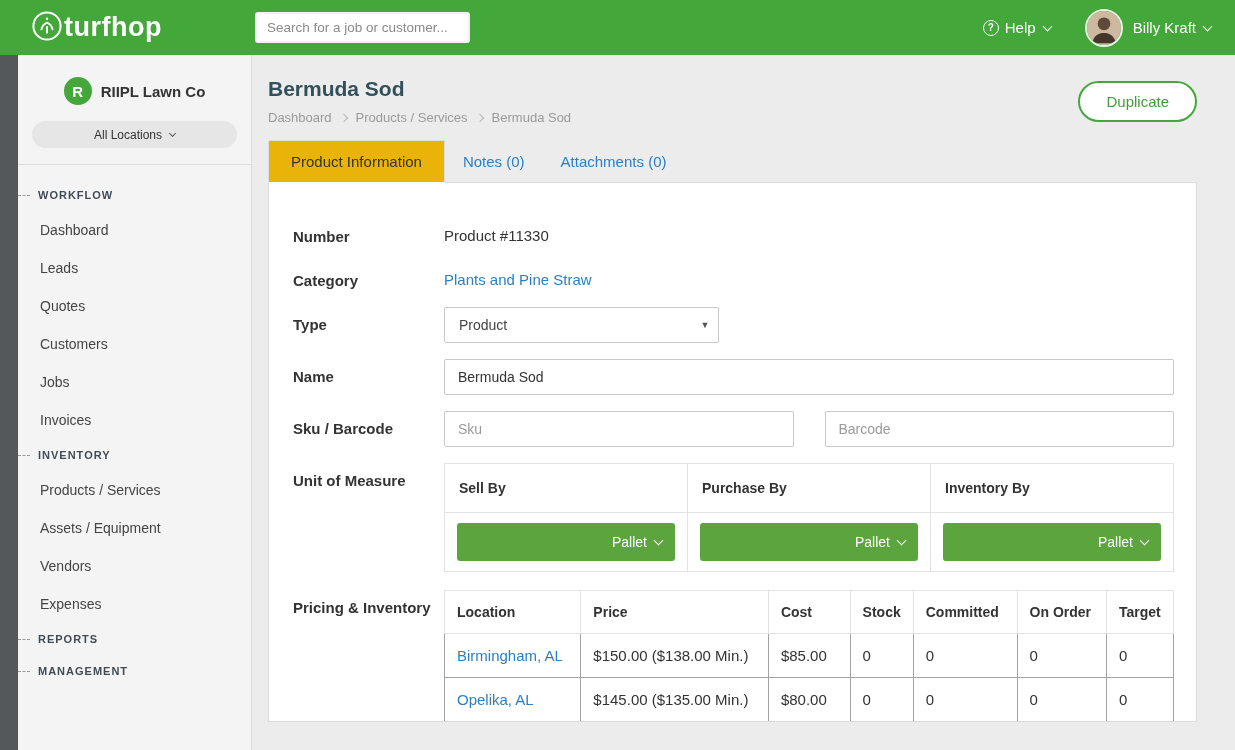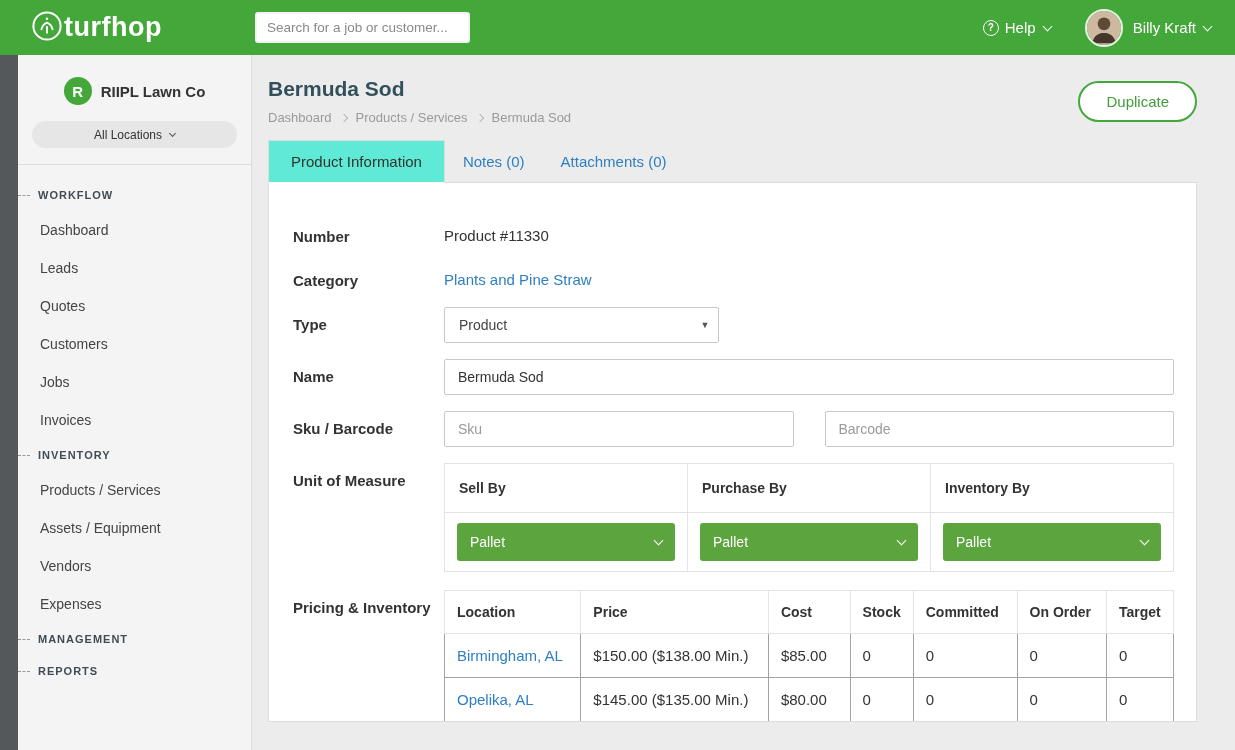--- a/index.html
+++ b/index.html
@@ -41,21 +41,21 @@
   .main { flex: 1; padding: 22px 38px 0 16px; }
   .page-head { display: flex; justify-content: space-between; align-items: flex-start; }
   .page-title { font-size: 21px; font-weight: bold; color: #32505c; margin-bottom: 9px; }
   .breadcrumb { font-size: 13px; color: #9a9a9a; display: flex; align-items: center; gap: 9px; }
   .breadcrumb .crumb { color: #9a9a9a; cursor: pointer; }
   .bc-sep { display: inline-block; width: 6px; height: 6px; border-right: 1.4px solid #b5b5b5; border-top: 1.4px solid #b5b5b5; transform: rotate(45deg); }
   .duplicate-btn { background: #fff; border: 2px solid #44a73a; color: #3f9e37; border-radius: 21px; padding: 10px 26px; font-size: 15px; cursor: pointer; font-family: inherit; margin-top: 4px; }
 
   .tabs { display: flex; align-items: flex-end; margin-top: 15px; position: relative; z-index: 2; }
   .tab { padding: 12px 18px; font-size: 15px; color: #2e7fc1; cursor: pointer; }
-  .tab.active { background: #5eead4; border: 1px solid #dcdcdc; border-bottom: 1px solid #fff; margin-bottom: -1px; color: #333; padding: 12px 22px; border-radius: 2px 2px 0 0; }
+  .tab.active { background: #eab308; border: 1px solid #dcdcdc; border-bottom: 1px solid #fff; margin-bottom: -1px; color: #333; padding: 12px 22px; border-radius: 2px 2px 0 0; }
 
   .panel { background: #fff; border: 1px solid #dcdcdc; padding: 36px 22px 0 24px; height: 540px; overflow: hidden; position: relative; z-index: 1; }
   .form-row { display: flex; margin-bottom: 16px; }
   .form-label { width: 151px; flex: none; font-size: 15px; font-weight: bold; color: #333; line-height: 20px; padding-top: 8px; }
   .form-value { flex: 1; min-width: 0; }
   .plain-value { font-size: 15px; color: #333; padding-top: 8px; }
   .link { color: #2e7fc1; cursor: pointer; text-decoration: none; }
   .link-value { font-size: 15px; padding-top: 8px; }
 
   .select-box { width: 275px; height: 36px; border: 1px solid #c9c9c9; border-radius: 2px; display: flex; align-items: center; font-size: 14px; color: #444; cursor: pointer; background: #fff; }
@@ -63,21 +63,21 @@
   .select-caret { width: 26px; height: 100%; display: flex; align-items: center; justify-content: center; font-size: 9px; color: #555; }
 
   .text-input { width: 100%; height: 36px; border: 1px solid #c9c9c9; border-radius: 2px; padding: 0 13px; font-size: 14px; color: #333; outline: none; font-family: inherit; }
   .text-input::placeholder { color: #9a9a9a; }
   .sku-row { display: flex; gap: 31px; }
   .sku-row .half { flex: 1; }
 
   table { border-collapse: collapse; width: 100%; }
   .uom-table th { border: 1px solid #e3e3e3; text-align: left; font-size: 14px; font-weight: bold; color: #333; padding: 16px 14px; width: 33.33%; }
   .uom-table td { border: 1px solid #e3e3e3; padding: 10px 12px; }
-  .green-select { width: 100%; height: 38px; background: #5ca53e; border: none; border-radius: 3px; color: #fff; font-size: 14px; display: flex; align-items: center; justify-content: space-between; padding: 0 13px; cursor: pointer; font-family: inherit; }
+  .green-select { width: 100%; height: 38px; background: #5ca53e; border: none; border-radius: 3px; color: #fff; font-size: 14px; display: flex; align-items: center; justify-content: flex-end; padding: 0 13px; cursor: pointer; font-family: inherit; }
   .green-select .chev { color: #fff; margin-top: -4px; }
 
   .price-table th { border: 1px solid #e3e3e3; text-align: left; font-size: 14px; font-weight: bold; color: #333; padding: 13px 12px; }
   .price-table td { border: 1px solid #a3a3a3; font-size: 15px; color: #333; padding: 13px 12px; }
   .col-location { width: 137px; } .col-price { width: 190px; } .col-cost { width: 82px; }
   .col-stock { width: 62px; } .col-committed { width: 104px; } .col-onorder { width: 90px; } .col-target { width: 67px; }
 </style>
 </head>
 <body>
 
@@ -145,25 +145,25 @@
         <span class="dash"></span>
         <span>INVENTORY</span>
       </div>
       <div class="nav-item">Products / Services</div>
       <div class="nav-item">Assets / Equipment</div>
       <div class="nav-item">Vendors</div>
       <div class="nav-item">Expenses</div>
 
       <div class="nav-header">
         <span class="dash"></span>
-        <span>MANAGEMENT</span>
+        <span>REPORTS</span>
       </div>
       <div class="nav-header">
         <span class="dash"></span>
-        <span>REPORTS</span>
+        <span>MANAGEMENT</span>
       </div>
     </nav>
   </aside>
 
   <main class="main">
 
     <div class="page-head">
       <div>
         <div class="page-title">Bermuda Sod</div>
         <div class="breadcrumb">

